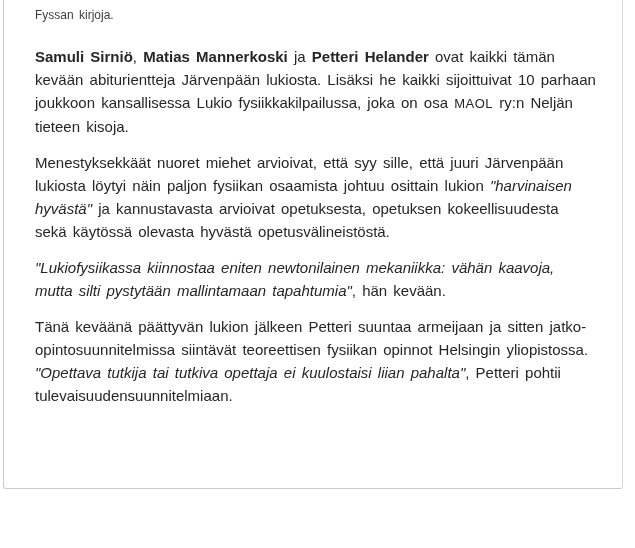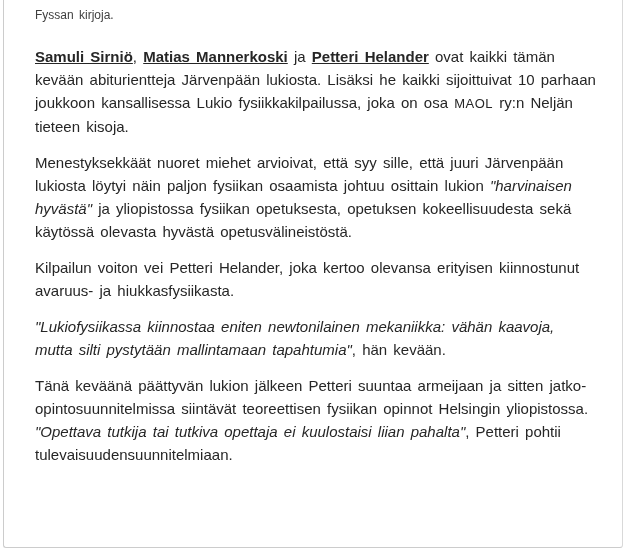--- a/index.html
+++ b/index.html
@@ -16,21 +16,21 @@
   body {
     width: 635px;
     height: 548px;
     overflow: hidden;
     font-family: "Liberation Sans", "DejaVu Sans", sans-serif;
   }
   .article-panel {
     box-sizing: border-box;
     margin-left: 3px;
     width: 620px;
-    height: 548px;
+    height: 489px;
     overflow: hidden;
     background: var(--bg);
     border-left: 1px solid var(--border);
     border-right: 1px solid #d9d9d9;
     border-bottom: 1px solid var(--border);
     border-bottom-left-radius: 3px;
     border-bottom-right-radius: 3px;
     padding: 8px 26px 6px 31px;
   }
   .photo-caption {
@@ -44,32 +44,31 @@
     margin: 0 0 13px 0;
     font-size: 15px;
     line-height: 23px;
     color: var(--text);
     word-spacing: 2px;
   }
   .article-body p:last-child {
     margin-bottom: 0;
   }
   .seg-normal { font-style: normal; font-weight: normal; }
-  .seg-bold   { font-weight: bold; text-decoration: underline; }
+  .seg-bold   { font-weight: bold; }
   .seg-italic { font-style: italic; }
   .seg-smallcaps {
     font-size: 13px;
     letter-spacing: 0.5px;
   }
 </style>
 </head>
 <body>
 
 <div class="article-panel">
   <p class="photo-caption">Fyssan kirjoja.</p>
   <div class="article-body">
       <p><span class="seg-bold">Samuli Sirniö</span><span class="seg-normal">, </span><span class="seg-bold">Matias Mannerkoski</span><span class="seg-normal"> ja </span><span class="seg-bold">Petteri Helander</span><span class="seg-normal"> ovat kaikki tämän kevään abiturientteja Järvenpään lukiosta. Lisäksi he kaikki sijoittuivat 10 parhaan joukkoon kansallisessa Lukio fysiikkakilpailussa, joka on osa </span><span class="seg-smallcaps">MAOL</span><span class="seg-normal"> ry:n Neljän tieteen kisoja.</span></p>
-      <p><span class="seg-normal">Menestyksekkäät nuoret miehet arvioivat, että syy sille, että juuri Järvenpään lukiosta löytyi näin paljon fysiikan osaamista johtuu osittain lukion </span><span class="seg-italic">"harvinaisen hyvästä"</span><span class="seg-normal"> ja yliopistossa fysiikan opetuksesta, opetuksen kokeellisuudesta sekä käytössä olevasta hyvästä opetusvälineistöstä.</span></p>
-      <p><span class="seg-normal">Kilpailun voiton vei Petteri Helander, joka kertoo olevansa erityisen kiinnostunut avaruus- ja hiukkasfysiikasta.</span></p>
+      <p><span class="seg-normal">Menestyksekkäät nuoret miehet arvioivat, että syy sille, että juuri Järvenpään lukiosta löytyi näin paljon fysiikan osaamista johtuu osittain lukion </span><span class="seg-italic">"harvinaisen hyvästä"</span><span class="seg-normal"> ja kannustavasta arvioivat opetuksesta, opetuksen kokeellisuudesta sekä käytössä olevasta hyvästä opetusvälineistöstä.</span></p>
       <p><span class="seg-italic">"Lukiofysiikassa kiinnostaa eniten newtonilainen mekaniikka: vähän kaavoja, mutta silti pystytään mallintamaan tapahtumia"</span><span class="seg-normal">, hän kevään.</span></p>
       <p><span class="seg-normal">Tänä keväänä päättyvän lukion jälkeen Petteri suuntaa armeijaan ja sitten jatko-opintosuunnitelmissa siintävät teoreettisen fysiikan opinnot Helsingin yliopistossa. </span><span class="seg-italic">"Opettava tutkija tai tutkiva opettaja ei kuulostaisi liian pahalta"</span><span class="seg-normal">, Petteri pohtii tulevaisuudensuunnitelmiaan.</span></p>
     </div>
 </div>
 
 </body></html>

